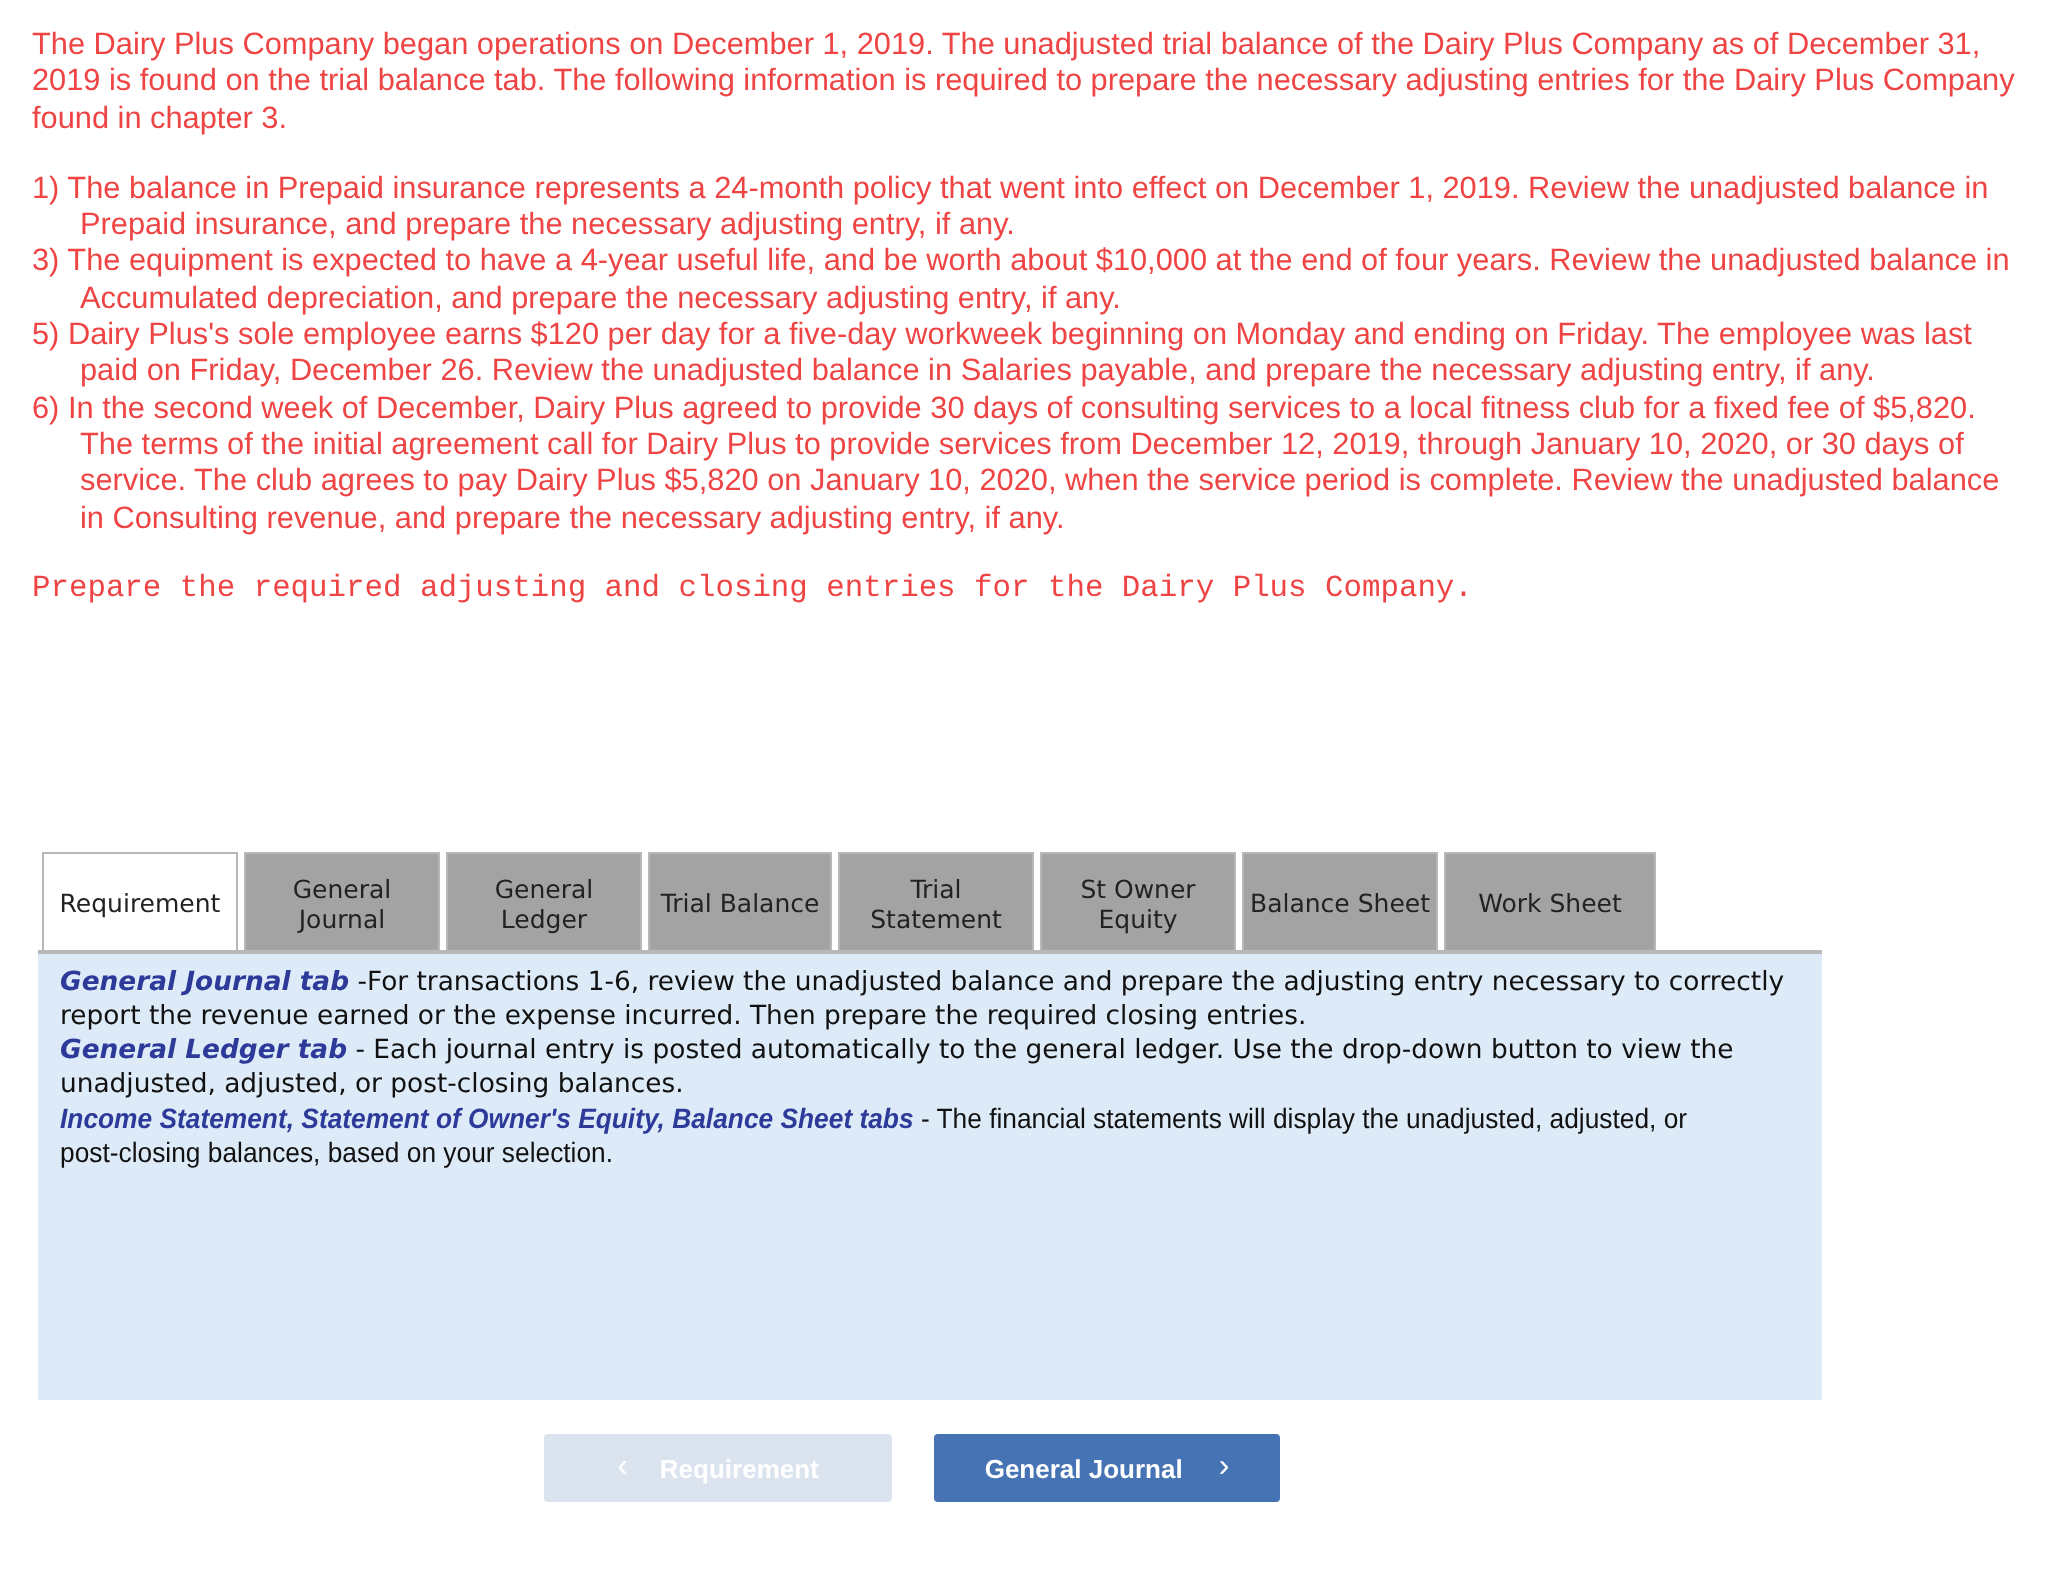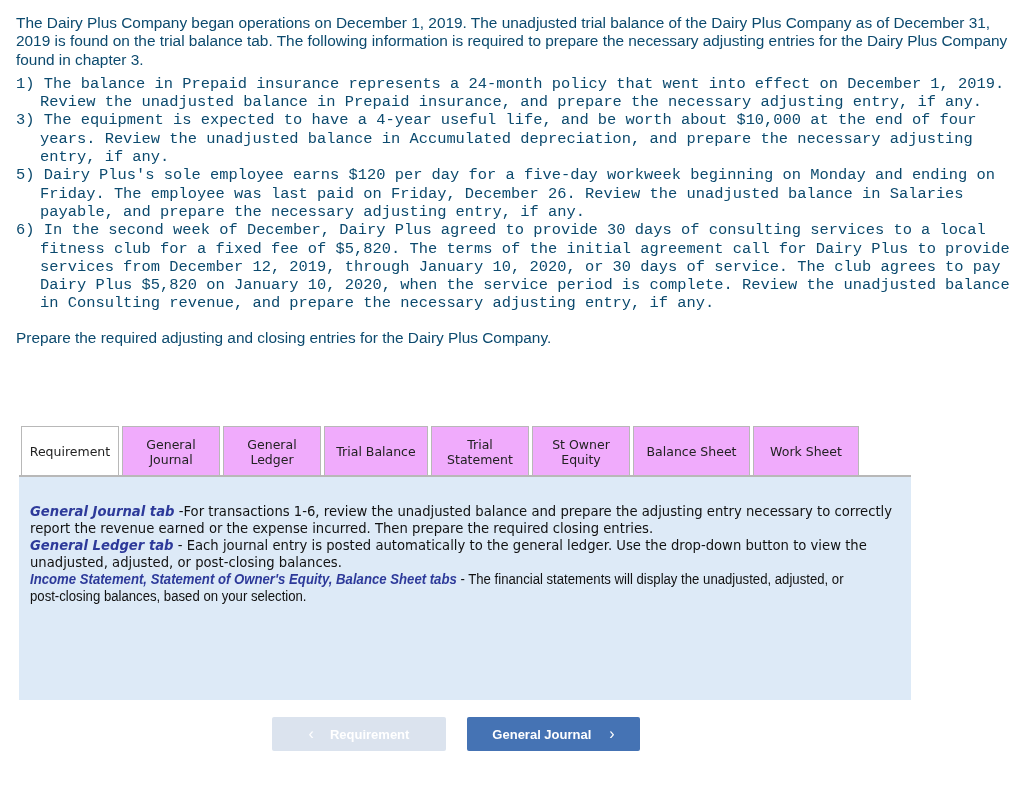--- a/index.html
+++ b/index.html
@@ -1,26 +1,26 @@
 <!DOCTYPE html>
 <html><head>
 <meta charset="utf-8">
 <style>
   html, body { margin:0; padding:0; background:#ffffff; }
   body { width:1024px; height:788px; position:relative; overflow:hidden; color:#333333; }
-  .intro { position:absolute; left:16px; top:14px; width:995px; font-family:"Liberation Sans", sans-serif; font-size:15.4px; line-height:18.3px; color:#0c4a6e; }
+  .intro { position:absolute; left:16px; top:14px; width:995px; font-family:"Liberation Sans", sans-serif; font-size:15.4px; line-height:18.3px; color:#ef4444; }
   .intro p { margin:0; }
-  .reqs { list-style:none; margin:6px 0 0 0; padding:0;font-family:Liberation Mono, monospace; }
+  .reqs { list-style:none; margin:17px 0 0 0; padding:0; }
   .reqs li { padding-left:24px; text-indent:-24px; margin:0; }
-  .prepare { margin-top:16px !important; }
+  .prepare { margin-top:16px !important;font-family:Liberation Mono, monospace; }
   .tabs { position:absolute; left:21px; top:426px; height:50px; display:flex; align-items:flex-end; }
-  .tab { box-sizing:border-box; height:50px; border:1px solid #b8b8b8; border-bottom:none; background:#f0abfc; font-family:"DejaVu Sans", sans-serif; font-size:12.5px; line-height:15px; color:#222; display:flex; align-items:center; justify-content:center; text-align:center; margin-right:3px; cursor:pointer; }
+  .tab { box-sizing:border-box; height:50px; border:1px solid #b8b8b8; border-bottom:none; background:#a3a3a3; font-family:"DejaVu Sans", sans-serif; font-size:12.5px; line-height:15px; color:#222; display:flex; align-items:center; justify-content:center; text-align:center; margin-right:3px; cursor:pointer; }
   .tab.active { background:#ffffff; }
   .tab-line { position:absolute; left:19px; top:475px; width:892px; height:2px; background:#b8b8b8; }
-  .panel { position:absolute; left:19px; top:477px; width:892px; height:223px; background:#ddeaf7; box-sizing:border-box; padding:26px 11px; font-family:"DejaVu Sans", sans-serif; font-size:13.2px; line-height:17px; color:#111; }
+  .panel { position:absolute; left:19px; top:477px; width:892px; height:223px; background:#ddeaf7; box-sizing:border-box; padding:6px 11px; font-family:"DejaVu Sans", sans-serif; font-size:13.2px; line-height:17px; color:#111; }
   .panel p { margin:0; }
   .hl { color:#2d3a9a; font-weight:bold; font-style:italic; }
   .nav { position:absolute; top:717px; height:34px; border-radius:2px; font-family:"Liberation Sans", sans-serif; font-weight:bold; font-size:13px; display:flex; align-items:center; justify-content:center; box-sizing:border-box; }
   .prev { left:272px; width:174px; background:#dbe3ee; color:#ffffff; }
   .next { left:467px; width:173px; background:#4573b4; color:#ffffff; }
   .chev { font-size:16px; font-weight:normal; }
   .prev .chev { margin-right:16px; }
   .next .chev { margin-left:18px; }
 </style>
 </head>
@@ -40,30 +40,30 @@
 <div class="tabs">
   <div class="tab active" style="width:98px">
     <span>Requirement</span>
   </div>
   <div class="tab" style="width:98px">
     <span><span>General</span><br><span>Journal</span></span>
   </div>
   <div class="tab" style="width:98px">
     <span><span>General</span><br><span>Ledger</span></span>
   </div>
-  <div class="tab" style="width:104px">
+  <div class="tab" style="width:92px">
     <span>Trial Balance</span>
   </div>
   <div class="tab" style="width:98px">
     <span><span>Trial</span><br><span>Statement</span></span>
   </div>
   <div class="tab" style="width:98px">
     <span><span>St Owner</span><br><span>Equity</span></span>
   </div>
-  <div class="tab" style="width:117px">
+  <div class="tab" style="width:98px">
     <span>Balance Sheet</span>
   </div>
   <div class="tab" style="width:106px">
     <span>Work Sheet</span>
   </div>
 </div>
 <div class="tab-line"></div>
 
 <div class="panel">
   <p><span class="hl">General Journal tab</span><span> -For transactions 1-6, review the unadjusted balance and prepare the adjusting entry necessary to correctly report the revenue earned or the expense incurred.  Then prepare the required closing entries.</span></p>

